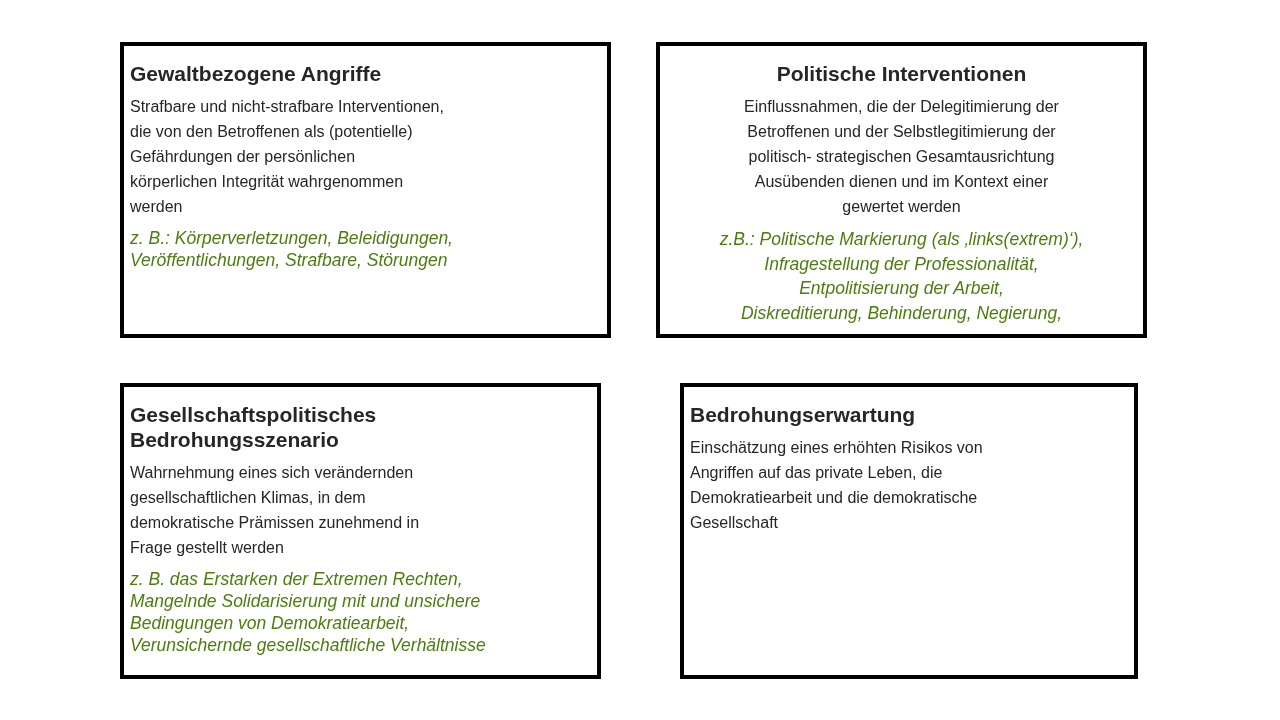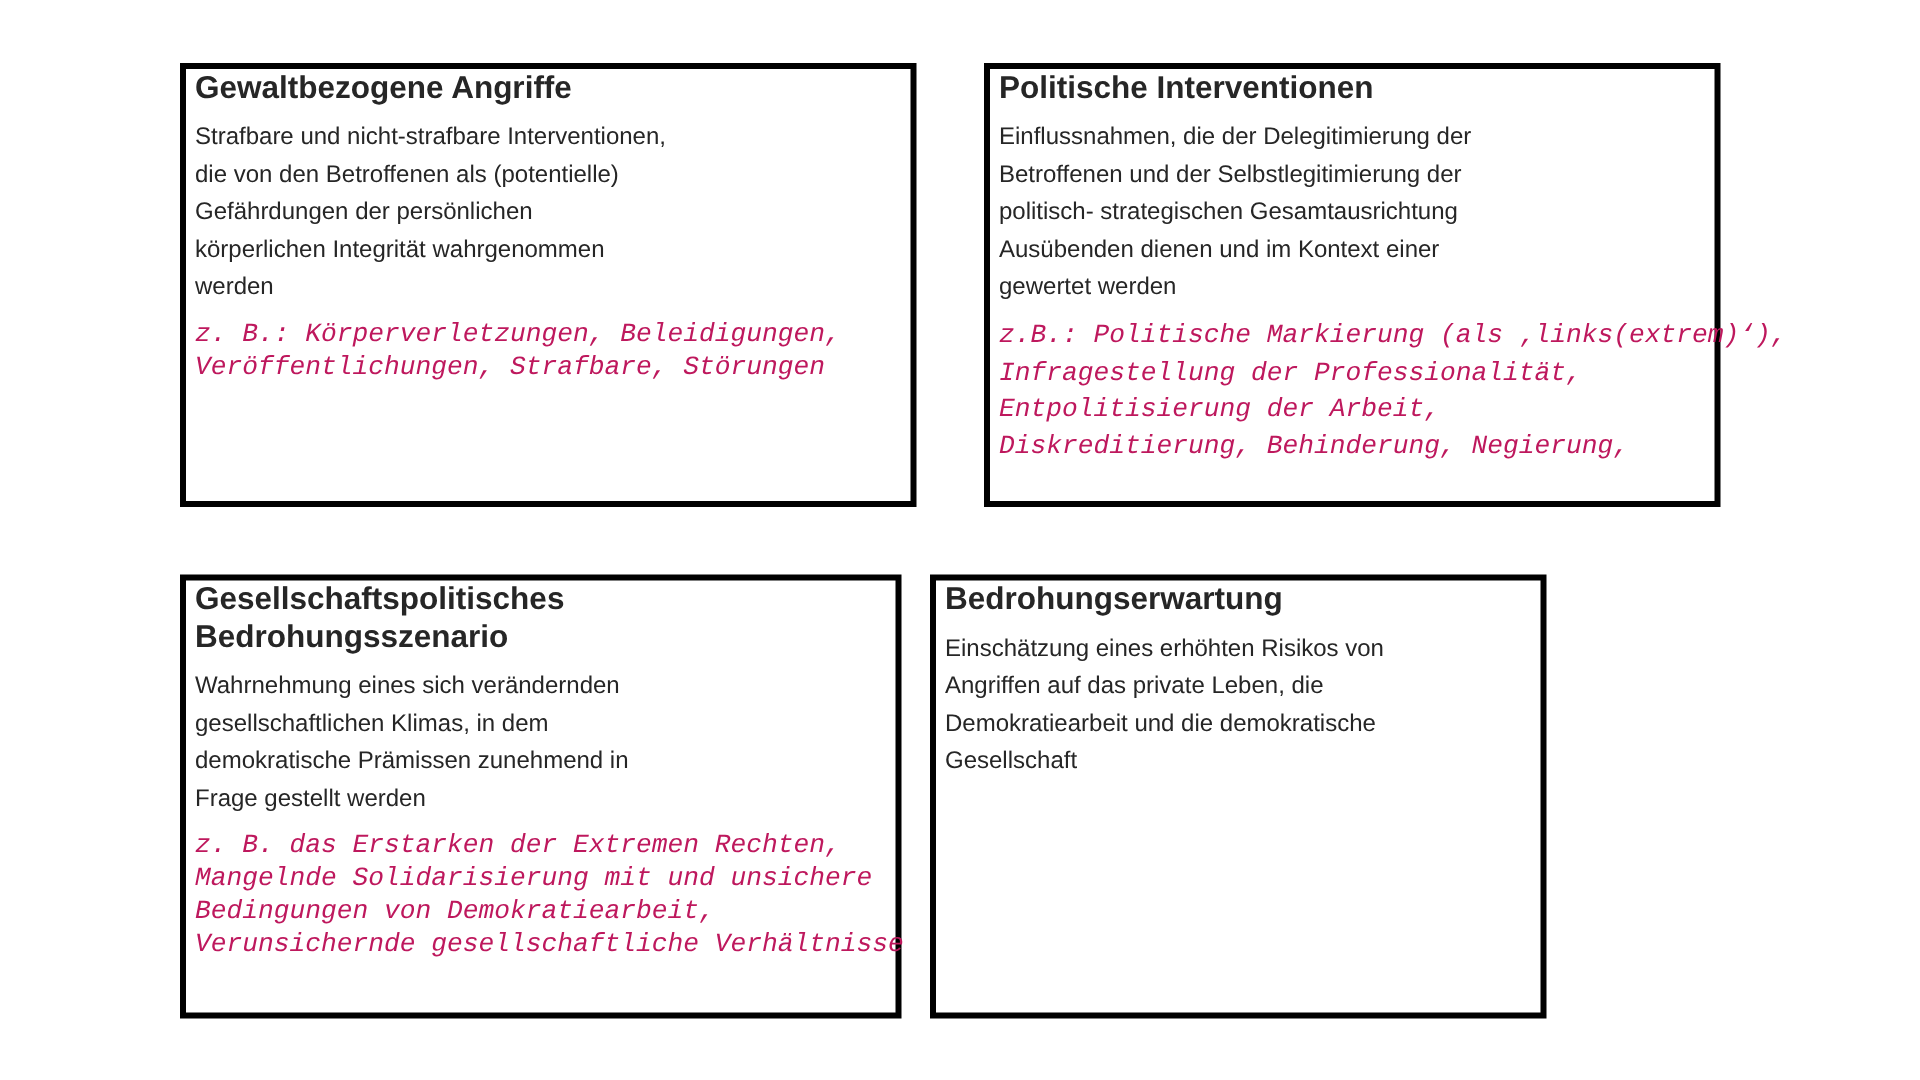--- a/index.html
+++ b/index.html
@@ -2,34 +2,34 @@
 <html><head>
   <meta charset="utf-8">
   <style>
     html, body { margin: 0; padding: 0; }
     body {
       width: 1280px; height: 720px; background: #ffffff; position: relative; overflow: hidden;
       font-family: "Liberation Sans", sans-serif; color: #262626;
     }
     .box {
       position: absolute; box-sizing: border-box; border: 4px solid #000000;
-      background: #ffffff; padding: 0 6px 6px 6px;
+      background: #ffffff; padding: 15px 6px 6px 6px;
     }
     .b1 { left: 120px; top: 42px; width: 491px; height: 296px; }
-    .b2 { left: 656px; top: 42px; width: 491px; height: 296px; }
+    .b2 { left: 656px; top: 42px; width: 491px; height: 296px; text-align: center; }
     .b3 { left: 120px; top: 383px; width: 481px; height: 296px; }
-    .b4 { left: 620px; top: 383px; width: 411px; height: 296px; }
+    .b4 { left: 680px; top: 383px; width: 458px; height: 296px; }
     .title {
       font-weight: bold; font-size: 21px; line-height: 25px; margin: 0 0 8px 0; color: #262626;
     }
     .desc {
       font-size: 16px; line-height: 25px; margin: 0 0 8px 0; color: #262626;
     }
     .ex {
-      font-style: italic; font-size: 17.5px; line-height: 22px; margin: 0; color: #be185d; font-family: Liberation Mono, monospace;
+      font-style: italic; font-size: 17.5px; line-height: 22px; margin: 0; color: #4d7c0f;
     }
     .b2 .ex { line-height: 24.5px; }
     .line { display: block; white-space: nowrap; }
   </style>
 </head>
 <body>
 
 <div class="box b1">
   <div class="title">
     <span class="line">Gewaltbezogene Angriffe</span>

